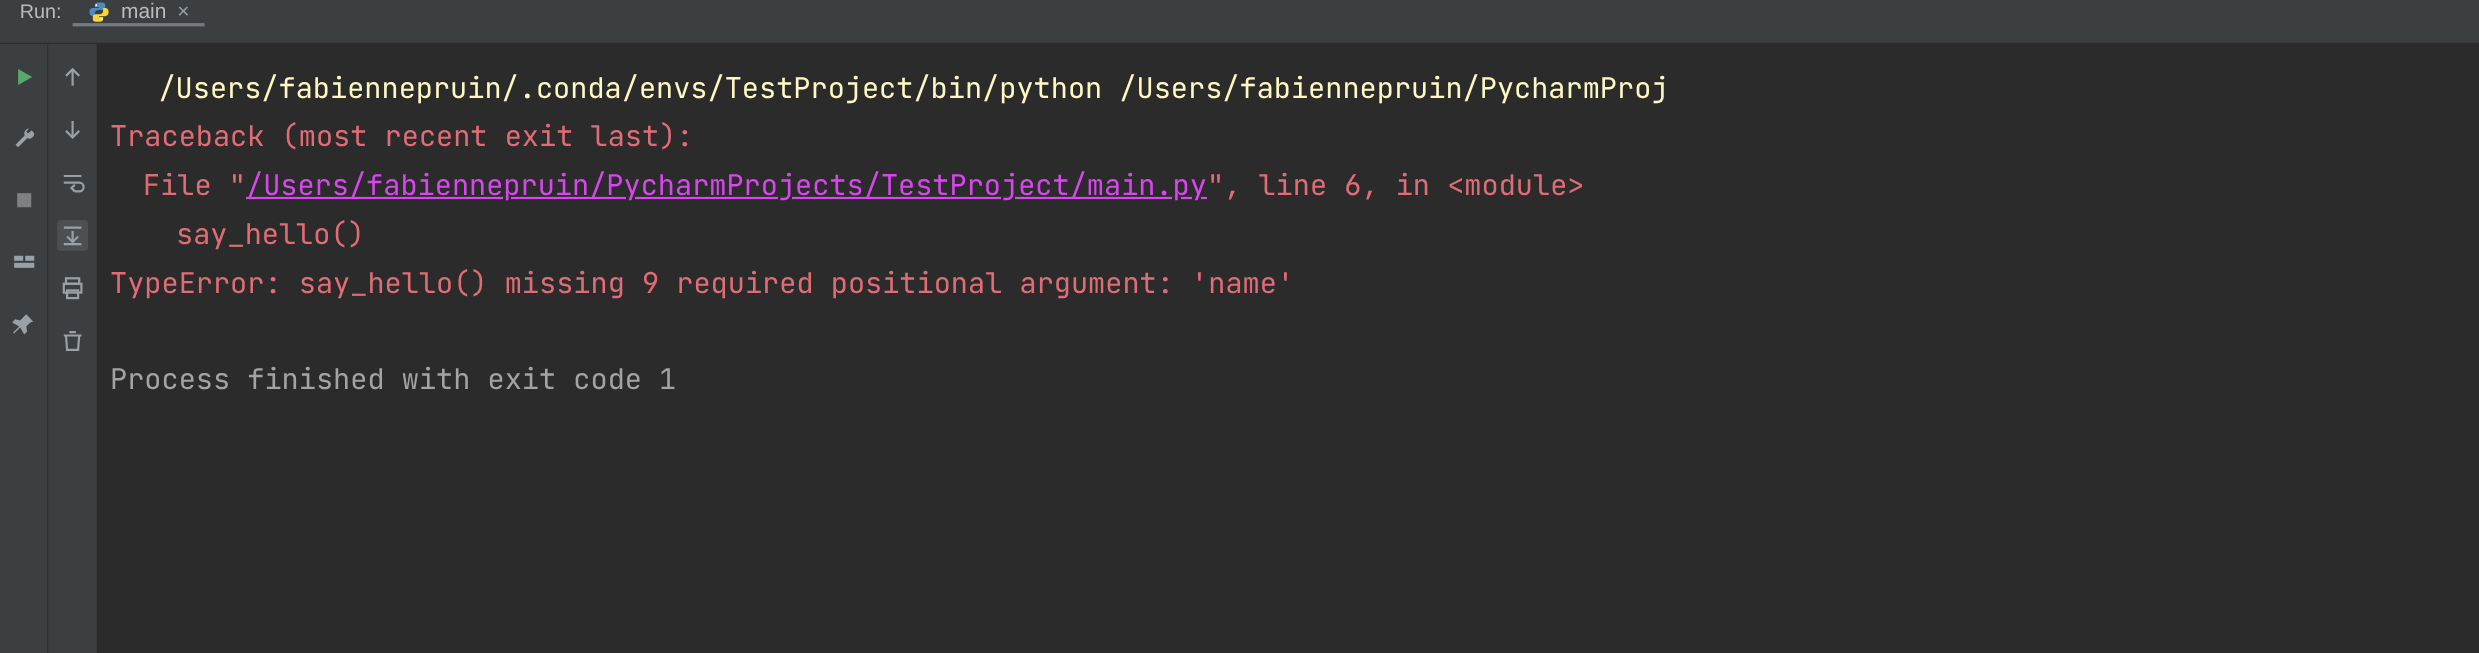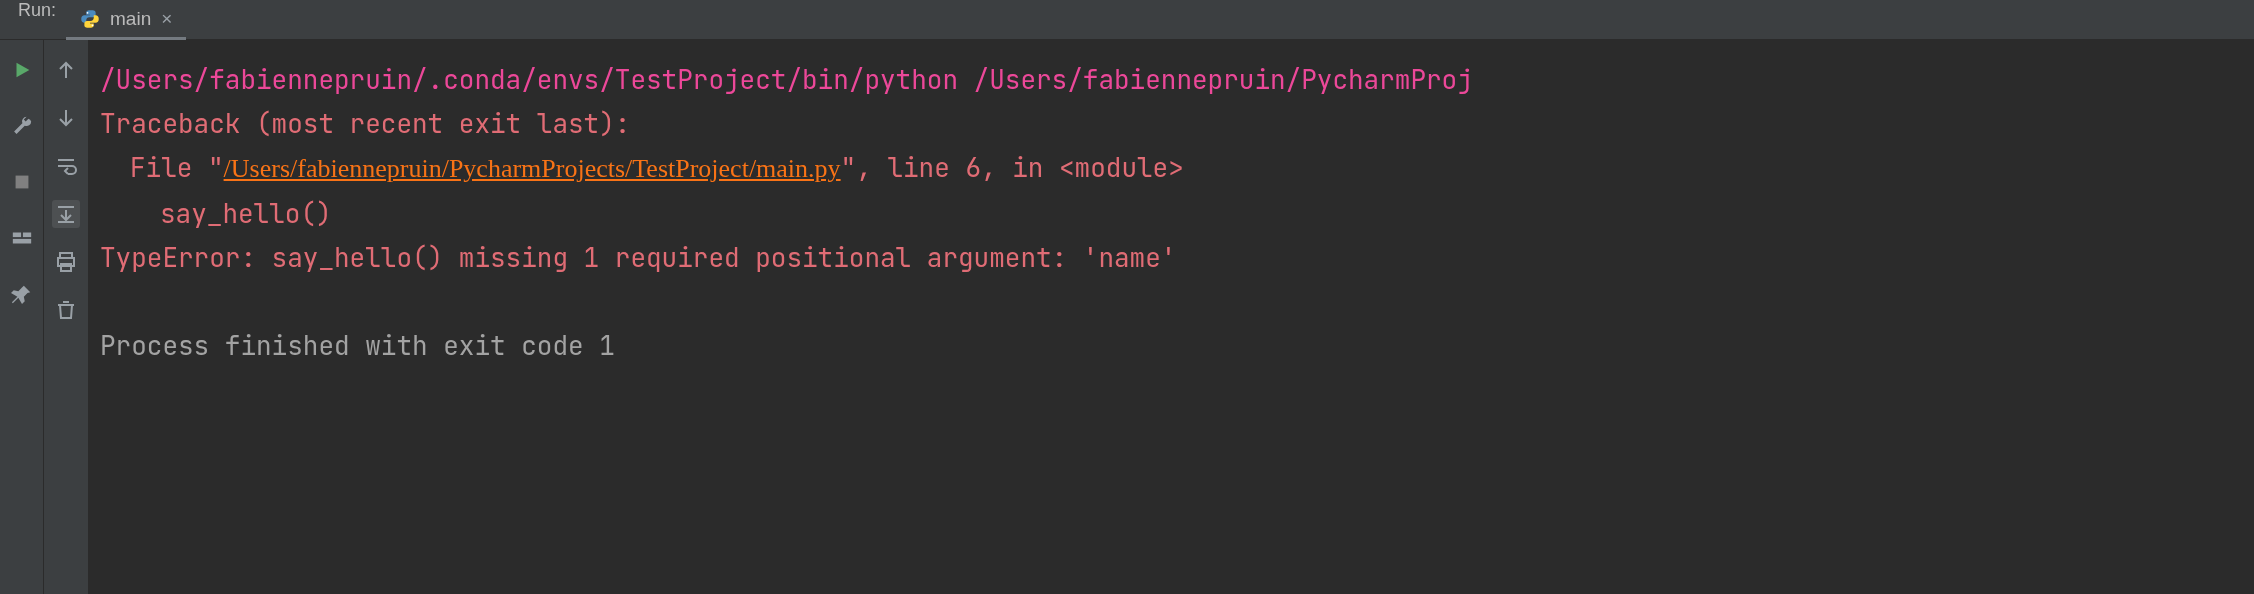--- a/index.html
+++ b/index.html
@@ -19,21 +19,21 @@
       padding-left: 8px;
     }
     .tab-bar-label {
       color: #bbbbbb;
       font-size: 18px;
       padding: 0 10px;
     }
     .tab {
       display: flex;
       align-items: center;
-      height: 40px;
+      height: 24px;
       padding: 0 14px;
       gap: 10px;
       border-bottom: 3px solid #747a80;
       background: #3c3f41;
     }
     .tab-icon {
       width: 20px;
       height: 20px;
       display: flex;
       align-items: center;
@@ -102,23 +102,23 @@
       flex: 1;
       background: #2b2b2b;
       padding: 18px 12px 12px 12px;
       font-family: "JetBrains Mono", "Menlo", "Consolas", monospace;
       font-size: 26px;
       line-height: 1.7;
       white-space: pre;
       overflow: hidden;
       color: #bbbbbb;
     }
-    .cmd { color: #ec4899; }
+    .cmd { color: #fef9c3; margin-left: 44px; }
     .err { color: #e06c75; }
-    .link { color: #f97316; text-decoration: underline; font-family: Liberation Serif, serif; }
+    .link { color: #d946ef; text-decoration: underline; }
     .exit { color: #a3a3a3; }
     .indent1 { padding-left: 30px; display:inline-block; }
     .indent2 { padding-left: 60px; display:inline-block; }
   </style>
 </head>
 <body>
 
 <div class="tab-bar">
   <span class="tab-bar-label">Run:</span>
   <div class="tab">
@@ -207,16 +207,16 @@
           <path d="M9 4h6"></path>
           <path d="M6 7l1 13h10l1-13"></path>
         </svg>
     </div>
   </div>
 
   <div class="console"><span class="cmd">/Users/fabiennepruin/.conda/envs/TestProject/bin/python /Users/fabiennepruin/PycharmProj</span>
 <span class="err">Traceback (most recent exit last):</span>
 <span class="indent1"><span class="err">File "</span><span class="link">/Users/fabiennepruin/PycharmProjects/TestProject/main.py</span><span class="err">", line 6, in &lt;module&gt;</span></span>
 <span class="indent2"><span class="err">say_hello()</span></span>
-<span class="err">TypeError: say_hello() missing 1 required positional argument: 'name'</span>
+<span class="err">TypeError: say_hello() missing 9 required positional argument: 'name'</span>
 <span></span>
 <span class="exit">Process finished with exit code 1</span></div>
 </div>
 
 </body></html>

